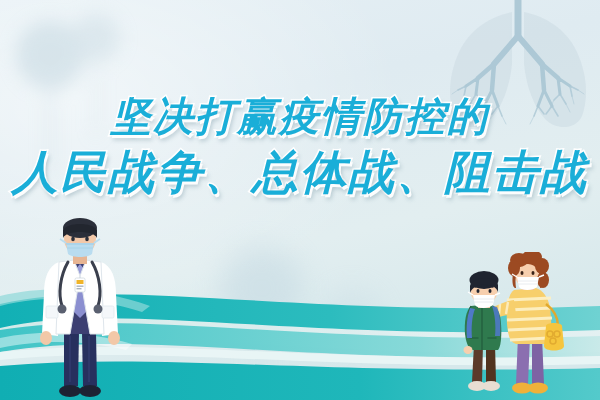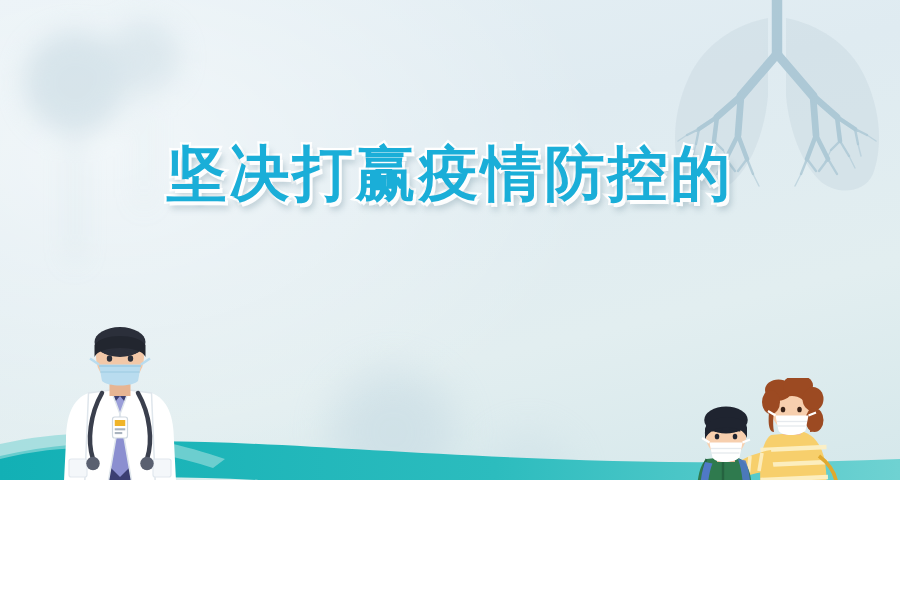--- a/index.html
+++ b/index.html
@@ -1,22 +1,23 @@
 <!DOCTYPE html>
 <html><head>
 <meta charset="utf-8">
 <style>
   html,body{margin:0;padding:0;}
   body{
     width:600px;height:400px;overflow:hidden;
     font-family:"Liberation Sans","DejaVu Sans",sans-serif;
   }
   #poster{
-    position:relative;width:600px;height:320px;overflow:hidden;
+    position:relative;width:600px;height:400px;overflow:hidden;
     background:linear-gradient(160deg,#e4eef3 0%,#dde9f0 28%,#e6f0f3 55%,#dbe9ec 78%,#d5e7ea 100%);
+    font-style:italic;
   }
   .layer{position:absolute;left:0;top:0;width:600px;height:400px;}
   .svgfull{display:block;width:600px;height:400px;}
 
   
   #title-block{
     position:absolute;left:0;top:96px;width:600px;
     text-align:center;z-index:40;pointer-events:none;
   }
   .tline{
@@ -148,20 +149,21 @@
 
       <path d="M0 366 C160 352 330 376 600 368 L600 400 L0 400 Z" fill="url(#wFloor)"></path>
 
       <path d="M0 296 C60 282 110 292 150 306 L142 312 C104 300 58 292 0 306 Z" fill="#8ed9d8" opacity=".7"></path>
       <path d="M0 338 C50 328 96 334 132 344 L126 350 C92 342 48 338 0 348 Z" fill="#ffffff" opacity=".45"></path>
     </svg>
   </div>
 
   <div id="title-block">
     <div class="tline" id="title-line-1">坚决打赢疫情防控的</div>
+    <div class="tline" id="title-line-2">人民战争、总体战、阻击战</div>
   </div>
 
   <div id="doctor">
     <svg viewBox="0 0 108 186" width="108" height="186" xmlns="http://www.w3.org/2000/svg" aria-hidden="true">
 
       <g>
         <path d="M38 118 L38 172 L52 172 L53 118 Z" fill="#27305e"></path>
         <path d="M56 118 L57 172 L71 172 L70 118 Z" fill="#27305e"></path>
         <path d="M44 122 L44 168" stroke="#343d70" stroke-width="1.4"></path>
         <path d="M63 122 L63 168" stroke="#343d70" stroke-width="1.4"></path>

